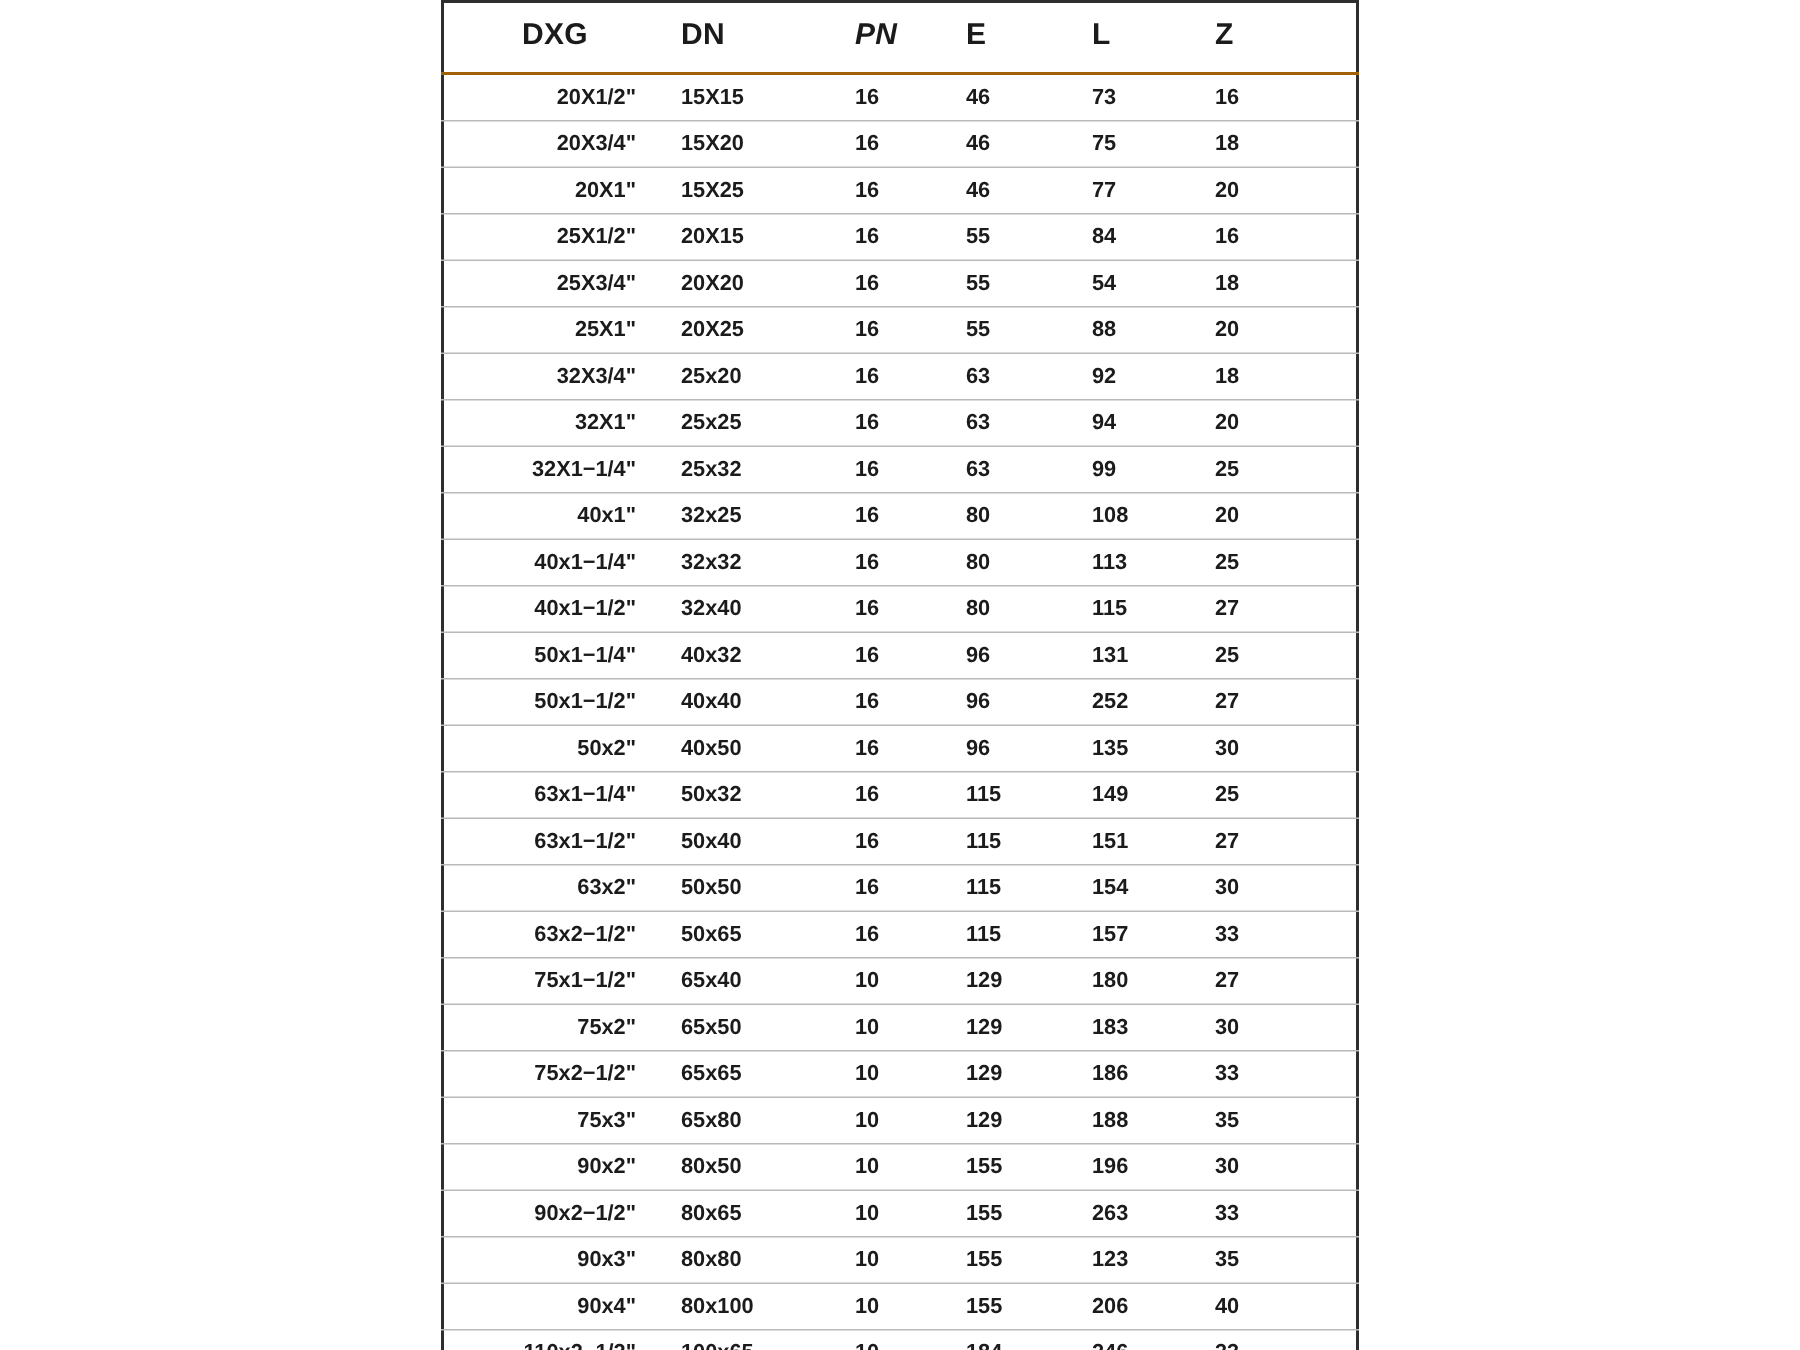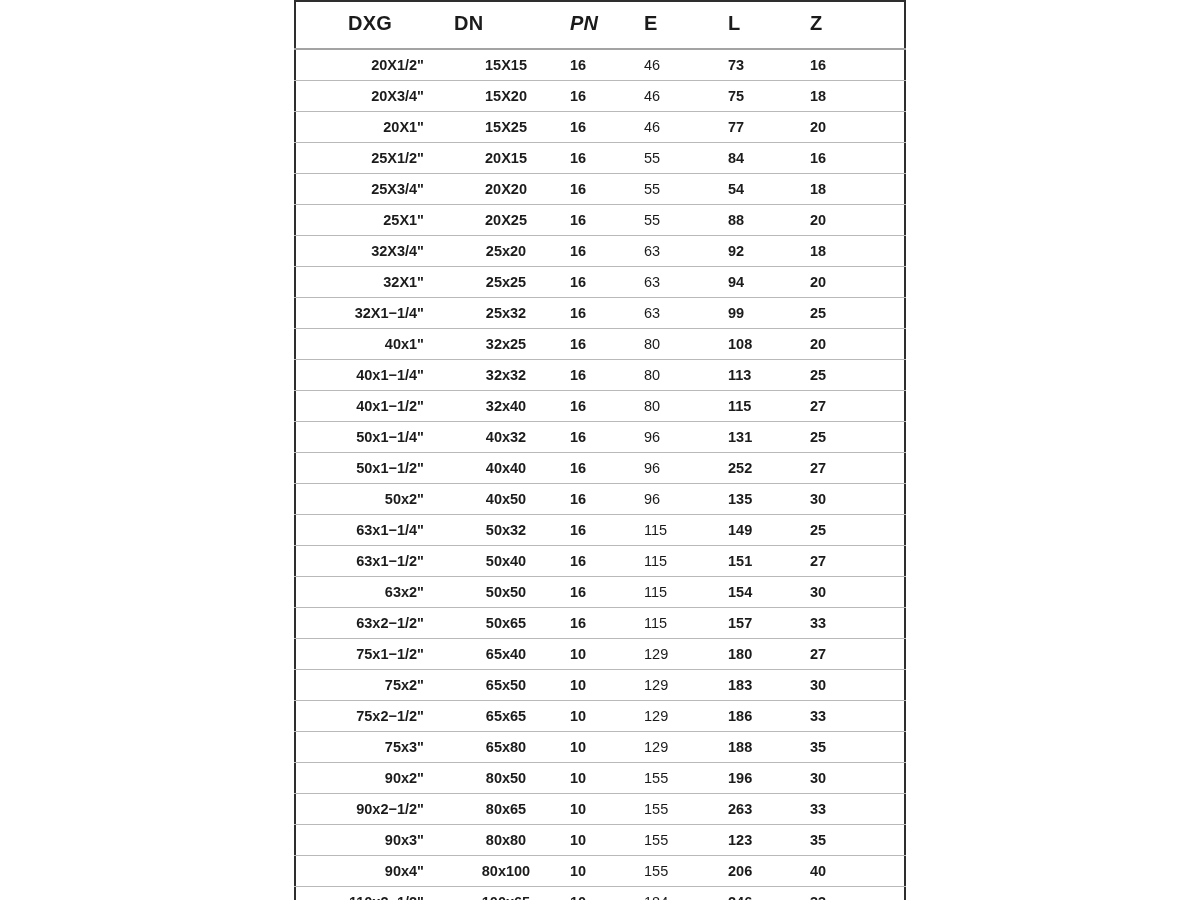--- a/index.html
+++ b/index.html
@@ -36,21 +36,21 @@
   table.spec col.c3 { width: 84px; }
   table.spec col.c4 { width: 84px; }
   table.spec col.c5 { width: 104px; }
 
   table.spec thead th {
     font-size: 20px;
     font-weight: bold;
     color: #1b1b1b;
     text-align: left;
     padding: 12px 0 13px 0;
-    border-bottom: 2px solid #a3a3a3;
+    border-bottom: 2px solid #a16207;
     letter-spacing: 0.2px;
   }
   table.spec thead th.h0 { padding-left: 54px; }
   table.spec thead th.h1 { padding-left: 8px; }
   table.spec thead th.h2 { padding-left: 12px; font-style: italic; }
   table.spec thead th.h3 { padding-left: 10px; }
   table.spec thead th.h4 { padding-left: 10px; }
   table.spec thead th.h5 { padding-left: 8px; }
 
   table.spec tbody td {
@@ -59,23 +59,23 @@
     border-bottom: 1px solid #b9b9b9;
     padding: 7px 0 7px 0;
     height: 14px;
     white-space: nowrap;
   }
   table.spec tbody td.col-dxg {
     font-weight: bold;
     text-align: right;
     padding-right: 22px;
   }
-  table.spec tbody td.col-dn { padding-left: 8px; font-weight: bold; text-align: center; }
+  table.spec tbody td.col-dn { padding-left: 8px; font-weight: bold; }
   table.spec tbody td.col-pn { padding-left: 12px; font-weight: bold;}
-  table.spec tbody td.col-e  { padding-left: 10px; font-weight: normal;}
+  table.spec tbody td.col-e  { padding-left: 10px; font-weight: bold;}
   table.spec tbody td.col-l  { padding-left: 10px; font-weight: bold; margin-top: 20px;}
   table.spec tbody td.col-z  { padding-left: 8px; font-weight: bold;}
 
   .vline {
     position: absolute;
     top: 0;
     width: 2px;
     background: #2e2e2e;
   }
   .vline.left { left: 294px; height: 900px; }

